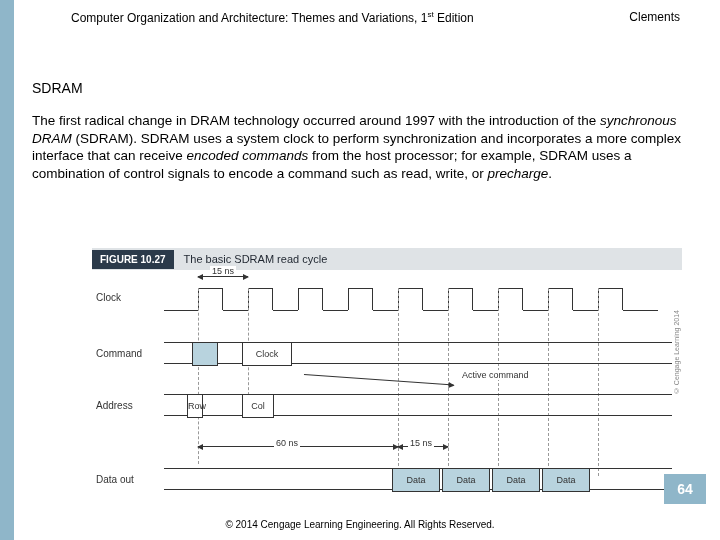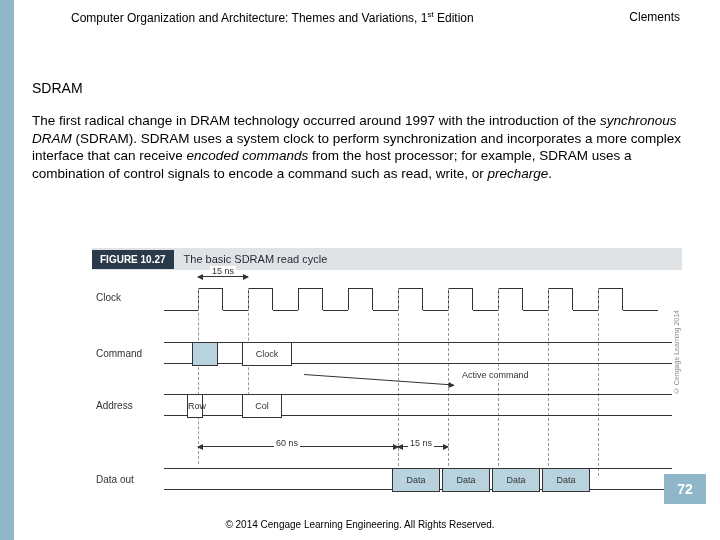--- a/index.html
+++ b/index.html
@@ -272,36 +272,36 @@
       <div class="bus-line" style="top:72px">
         <div class="bus-slot shaded" style="left:28px;width:26px"></div>
         <div class="bus-slot" style="left:78px;width:50px">Clock</div>
       </div>
 
       <div class="right-arrow" style="left:140px;width:150px;top:104px;transform:rotate(4deg);transform-origin:left center"></div>
       <span class="dim-label" style="left:296px;top:100px">Active command</span>
 
       <div class="bus-line" style="top:124px">
         <div class="bus-slot" style="left:23px;width:16px">Row</div>
-        <div class="bus-slot" style="left:78px;width:40px">Col</div>
+        <div class="bus-slot" style="left:78px;width:32px">Col</div>
       </div>
 
       <div class="arrow-span" style="left:34px;width:200px;top:176px"></div>
       <span class="dim-label" style="left:110px;top:168px">60 ns</span>
 
       <div class="arrow-span" style="left:234px;width:50px;top:176px"></div>
       <span class="dim-label" style="left:244px;top:168px">15 ns</span>
 
       <div class="bus-line" style="top:198px">
         <div class="bus-slot shaded" style="left:228px;width:48px">Data</div>
         <div class="bus-slot shaded" style="left:278px;width:48px">Data</div>
         <div class="bus-slot shaded" style="left:328px;width:48px">Data</div>
         <div class="bus-slot shaded" style="left:378px;width:48px">Data</div>
       </div>
 
     </div>
     <span class="copyright-vert">© Cengage Learning 2014</span>
   </div>
 </div>
 
-<div class="page-badge">72</div>
+<div class="page-badge">64</div>
 
 <div class="footer">© 2014 Cengage Learning Engineering. All Rights Reserved.</div>
 
 </body></html>

